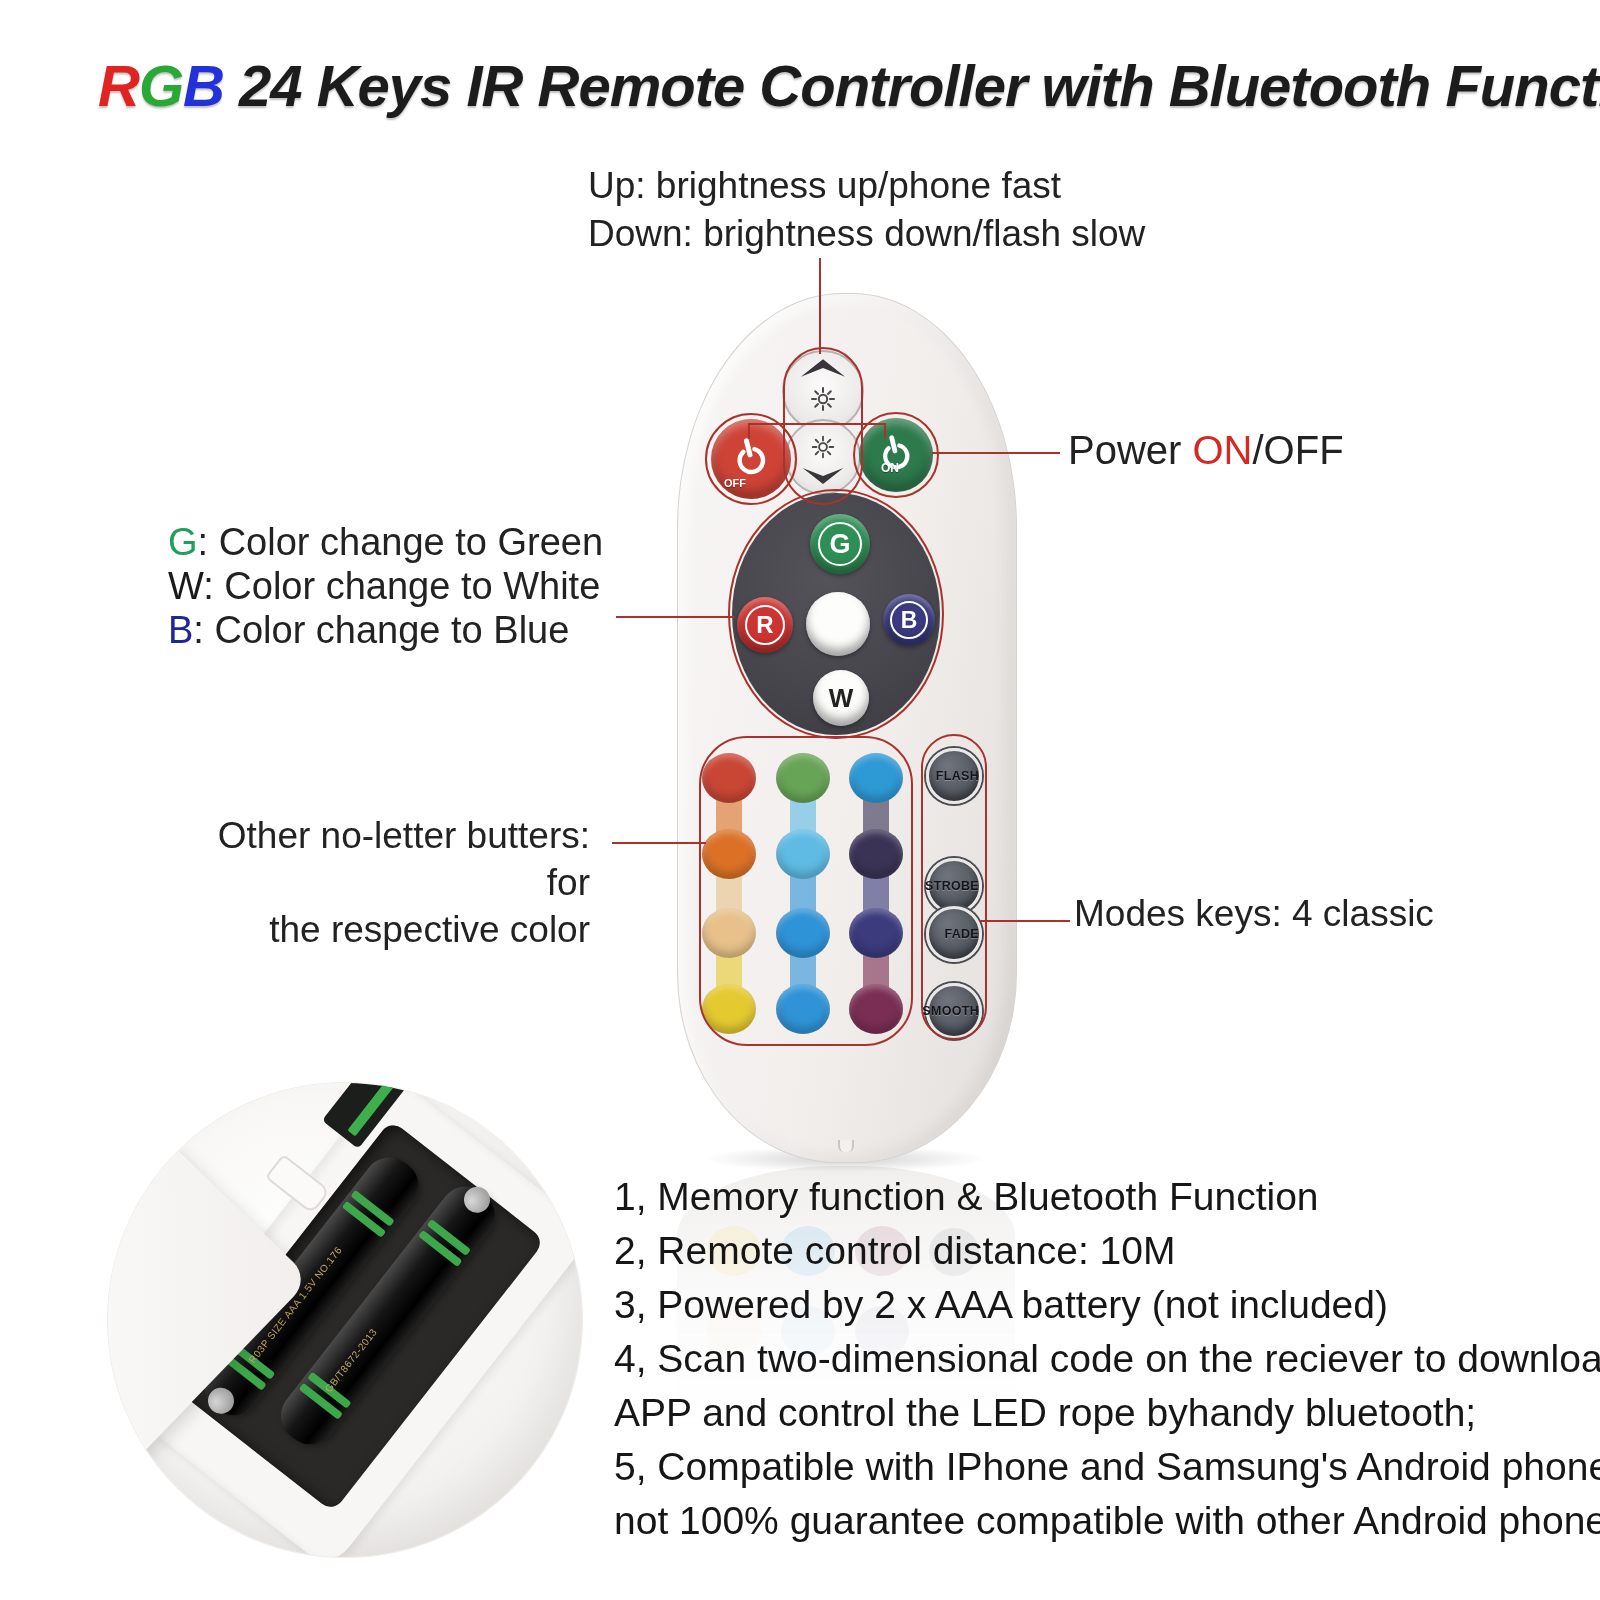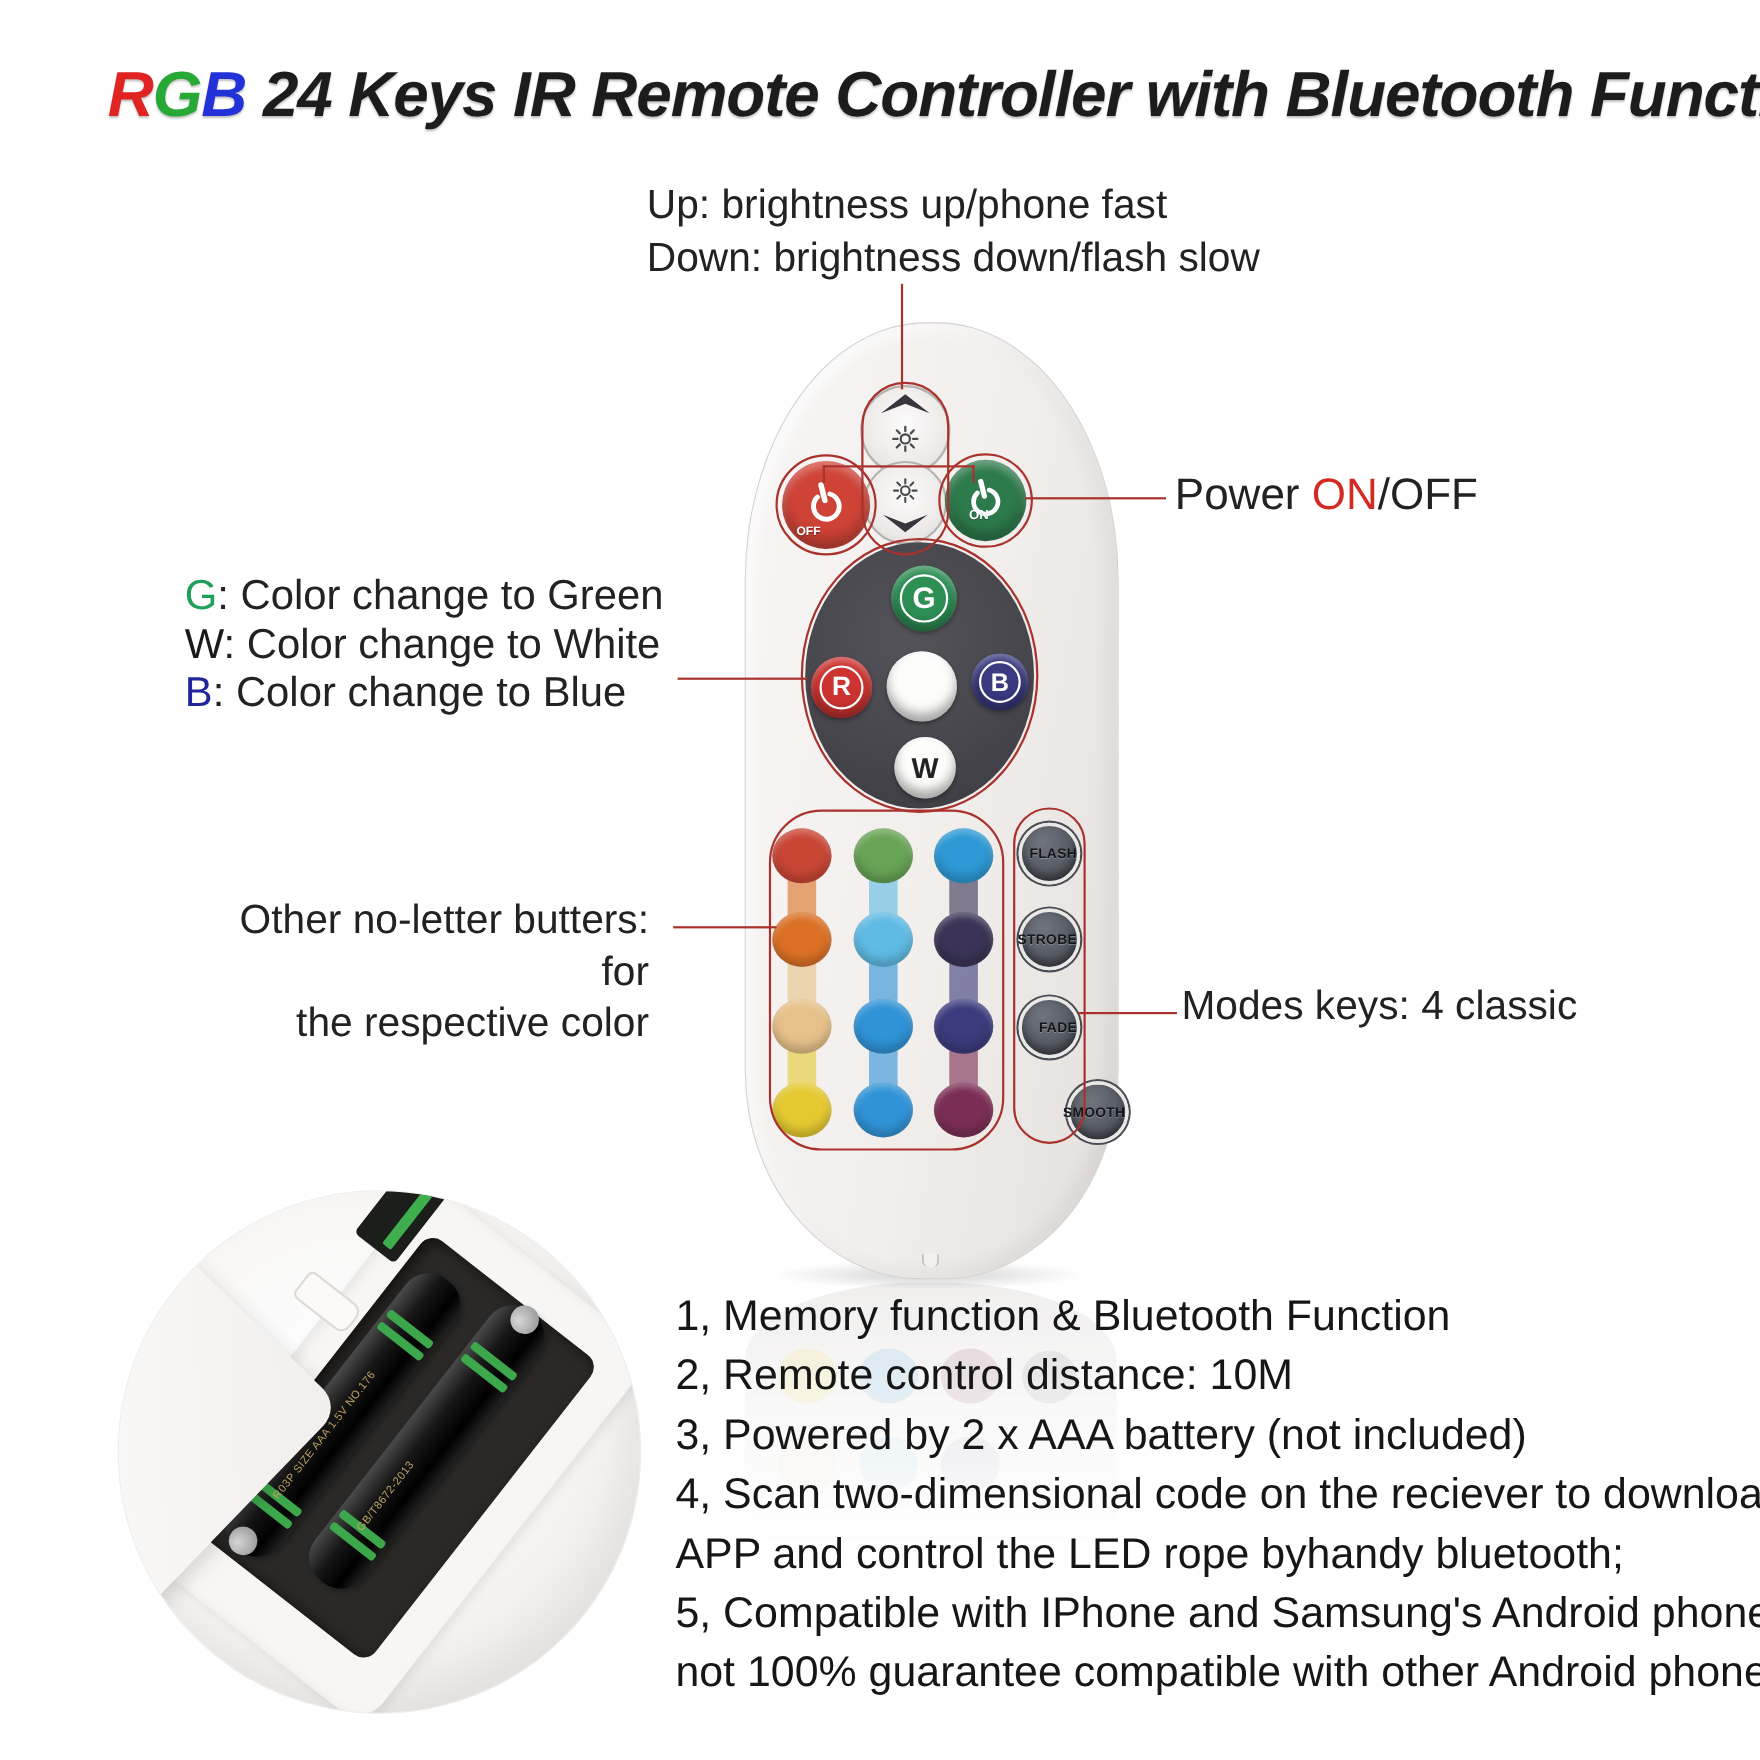--- a/index.html
+++ b/index.html
@@ -190,27 +190,27 @@
     <div class="gridbtn" style="left: 24px; top: 614px; width: 54px; height: 50px; background: rgb(231, 193, 137);"></div>
     <div class="gridbtn" style="left: 98px; top: 614px; width: 54px; height: 50px; background: rgb(47, 147, 215);"></div>
     <div class="gridbtn" style="left: 171px; top: 614px; width: 54px; height: 50px; background: rgb(59, 59, 125);"></div>
     <div class="gridbtn" style="left: 24px; top: 690px; width: 54px; height: 50px; background: rgb(229, 201, 49);"></div>
     <div class="gridbtn" style="left: 98px; top: 690px; width: 54px; height: 50px; background: rgb(48, 147, 215);"></div>
     <div class="gridbtn" style="left: 171px; top: 690px; width: 54px; height: 50px; background: rgb(123, 46, 84);"></div>
 
     <div class="modebtn" style="left:248px;top:454px;width:56px;height:56px;">
       <span>FLASH</span>
     </div>
-    <div class="modebtn" style="left:248px;top:532px;width:56px;height:56px;">
+    <div class="modebtn" style="left:248px;top:564px;width:56px;height:56px;">
       <span>STROBE</span>
     </div>
     <div class="modebtn" style="left:248px;top:612px;width:56px;height:56px;">
       <span>FADE</span>
     </div>
-    <div class="modebtn" style="left:248px;top:689px;width:56px;height:56px;margin-left:44px;">
+    <div class="modebtn" style="left:248px;top:689px;width:56px;height:56px;">
       <span>SMOOTH</span>
     </div>
 
     <div class="abs routline" style="left: 105px; top: 53px; width: 80px; height: 158px; border-radius: 40px; z-index: 4; border-color: rgb(169, 50, 45);"></div>
     <div class="abs routline round" style="left: 27px; top: 119px; width: 92px; height: 92px; z-index: 4; border-color: rgb(169, 50, 45);"></div>
     <div class="abs routline round" style="left: 175px; top: 118px; width: 86px; height: 86px; z-index: 4; border-color: rgb(169, 50, 45);"></div>
     <div class="abs routline" style="left: 50px; top: 195px; width: 216px; height: 250px; border-radius: 50%; z-index: 4; border-color: rgb(169, 50, 45);"></div>
     <div class="abs routline" style="left: 21px; top: 442px; width: 214px; height: 310px; border-radius: 48px; z-index: 4; border-color: rgb(169, 50, 45);"></div>
     <div class="abs routline" style="left: 243px; top: 440px; width: 66px; height: 306px; border-radius: 33px; z-index: 4; border-color: rgb(169, 50, 45);"></div>
 

